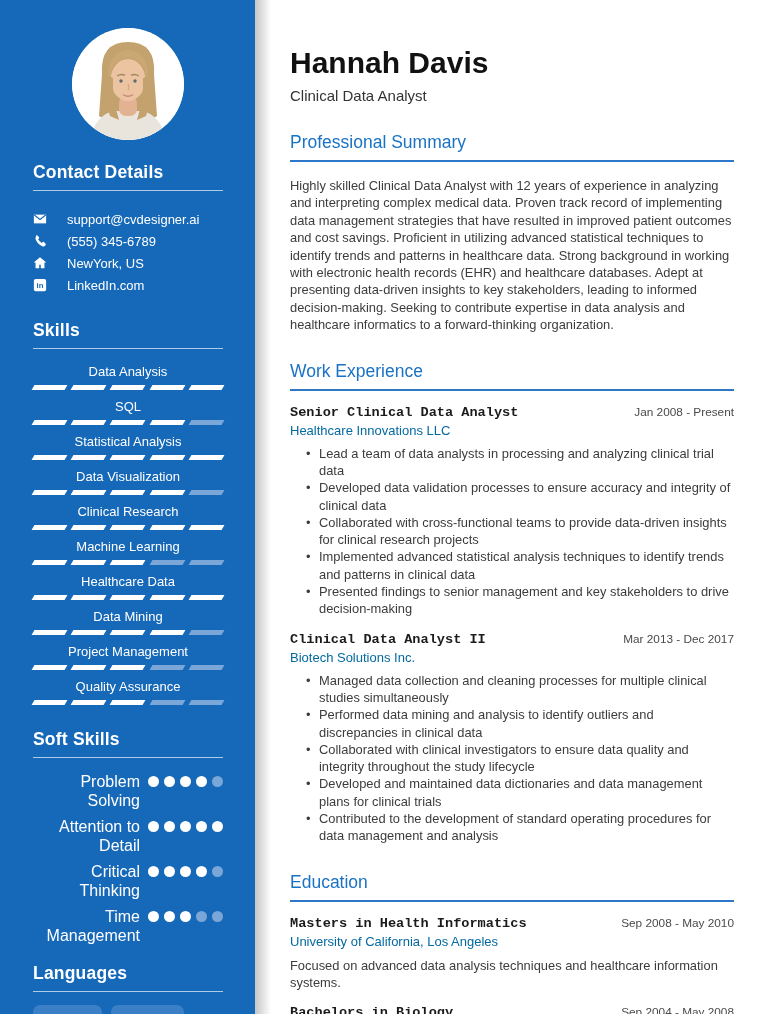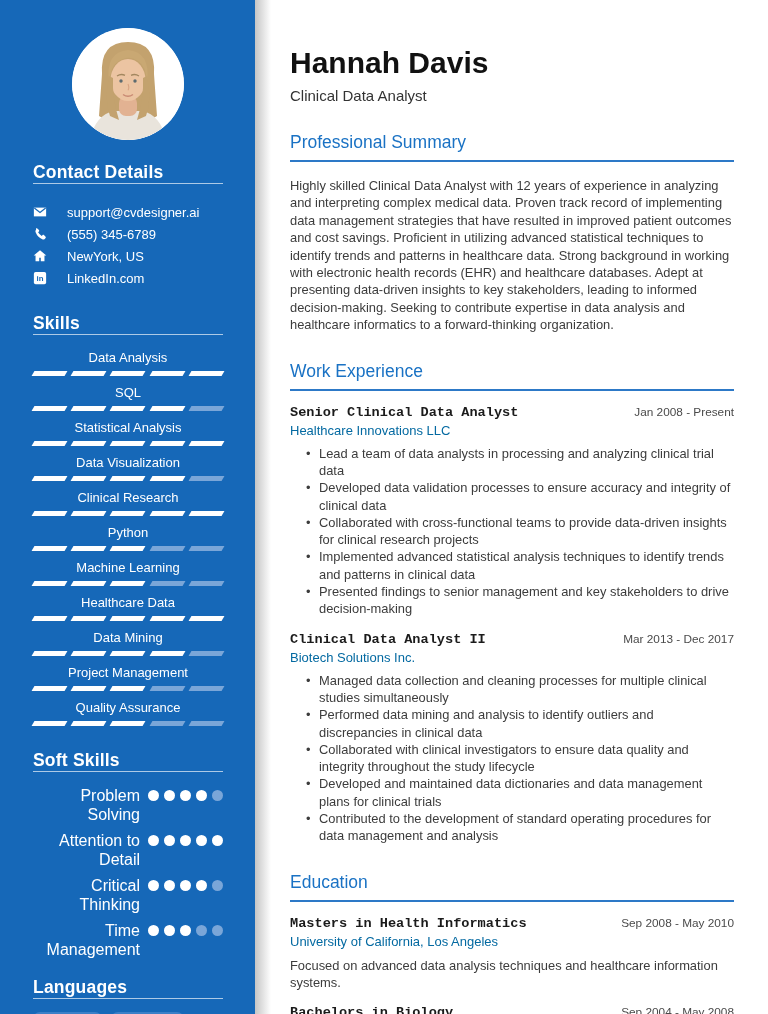--- a/index.html
+++ b/index.html
@@ -24,21 +24,21 @@
     background:var(--sidebar-bg);
     color:#fff;
     padding:28px 32px 0 33px;
   }
   .avatar-wrap{display:flex;justify-content:center;margin-bottom:22px;}
   .avatar{
     width:112px;height:112px;border-radius:50%;overflow:hidden;background:#fff;display:block;
   }
   .side-heading{
     font-size:17.5px;font-weight:700;letter-spacing:.2px;
-    margin-top:24px;
+    padding-bottom:7px;margin-top:24px;
     border-bottom:1px solid rgba(255,255,255,0.65);
   }
   .contact-list{margin-top:17px;}
   .contact-item{display:flex;align-items:center;gap:20px;height:22px;font-size:13px;}
   .contact-item .cicon{width:14px;height:14px;flex:0 0 14px;display:inline-flex;}
   .contact-item .cicon svg{width:14px;height:14px;}
   .skills-list{margin-top:15px;text-align:center;}
   .skill-item{margin-bottom:9px;}
   .skill-name{font-size:13px;margin-bottom:5px;line-height:16px;}
   .skill-bar{display:flex;gap:6px;}
@@ -204,30 +204,20 @@
         <div class="skill-name">Clinical Research</div>
         <div class="skill-bar">
           <span class="skill-seg filled"></span>
           <span class="skill-seg filled"></span>
           <span class="skill-seg filled"></span>
           <span class="skill-seg filled"></span>
           <span class="skill-seg filled"></span>
         </div>
       </div>
       <div class="skill-item">
-        <div class="skill-name">Python</div>
-        <div class="skill-bar">
-          <span class="skill-seg filled"></span>
-          <span class="skill-seg filled"></span>
-          <span class="skill-seg filled"></span>
-          <span class="skill-seg"></span>
-          <span class="skill-seg"></span>
-        </div>
-      </div>
-      <div class="skill-item">
         <div class="skill-name">Machine Learning</div>
         <div class="skill-bar">
           <span class="skill-seg filled"></span>
           <span class="skill-seg filled"></span>
           <span class="skill-seg filled"></span>
           <span class="skill-seg"></span>
           <span class="skill-seg"></span>
         </div>
       </div>
       <div class="skill-item">

